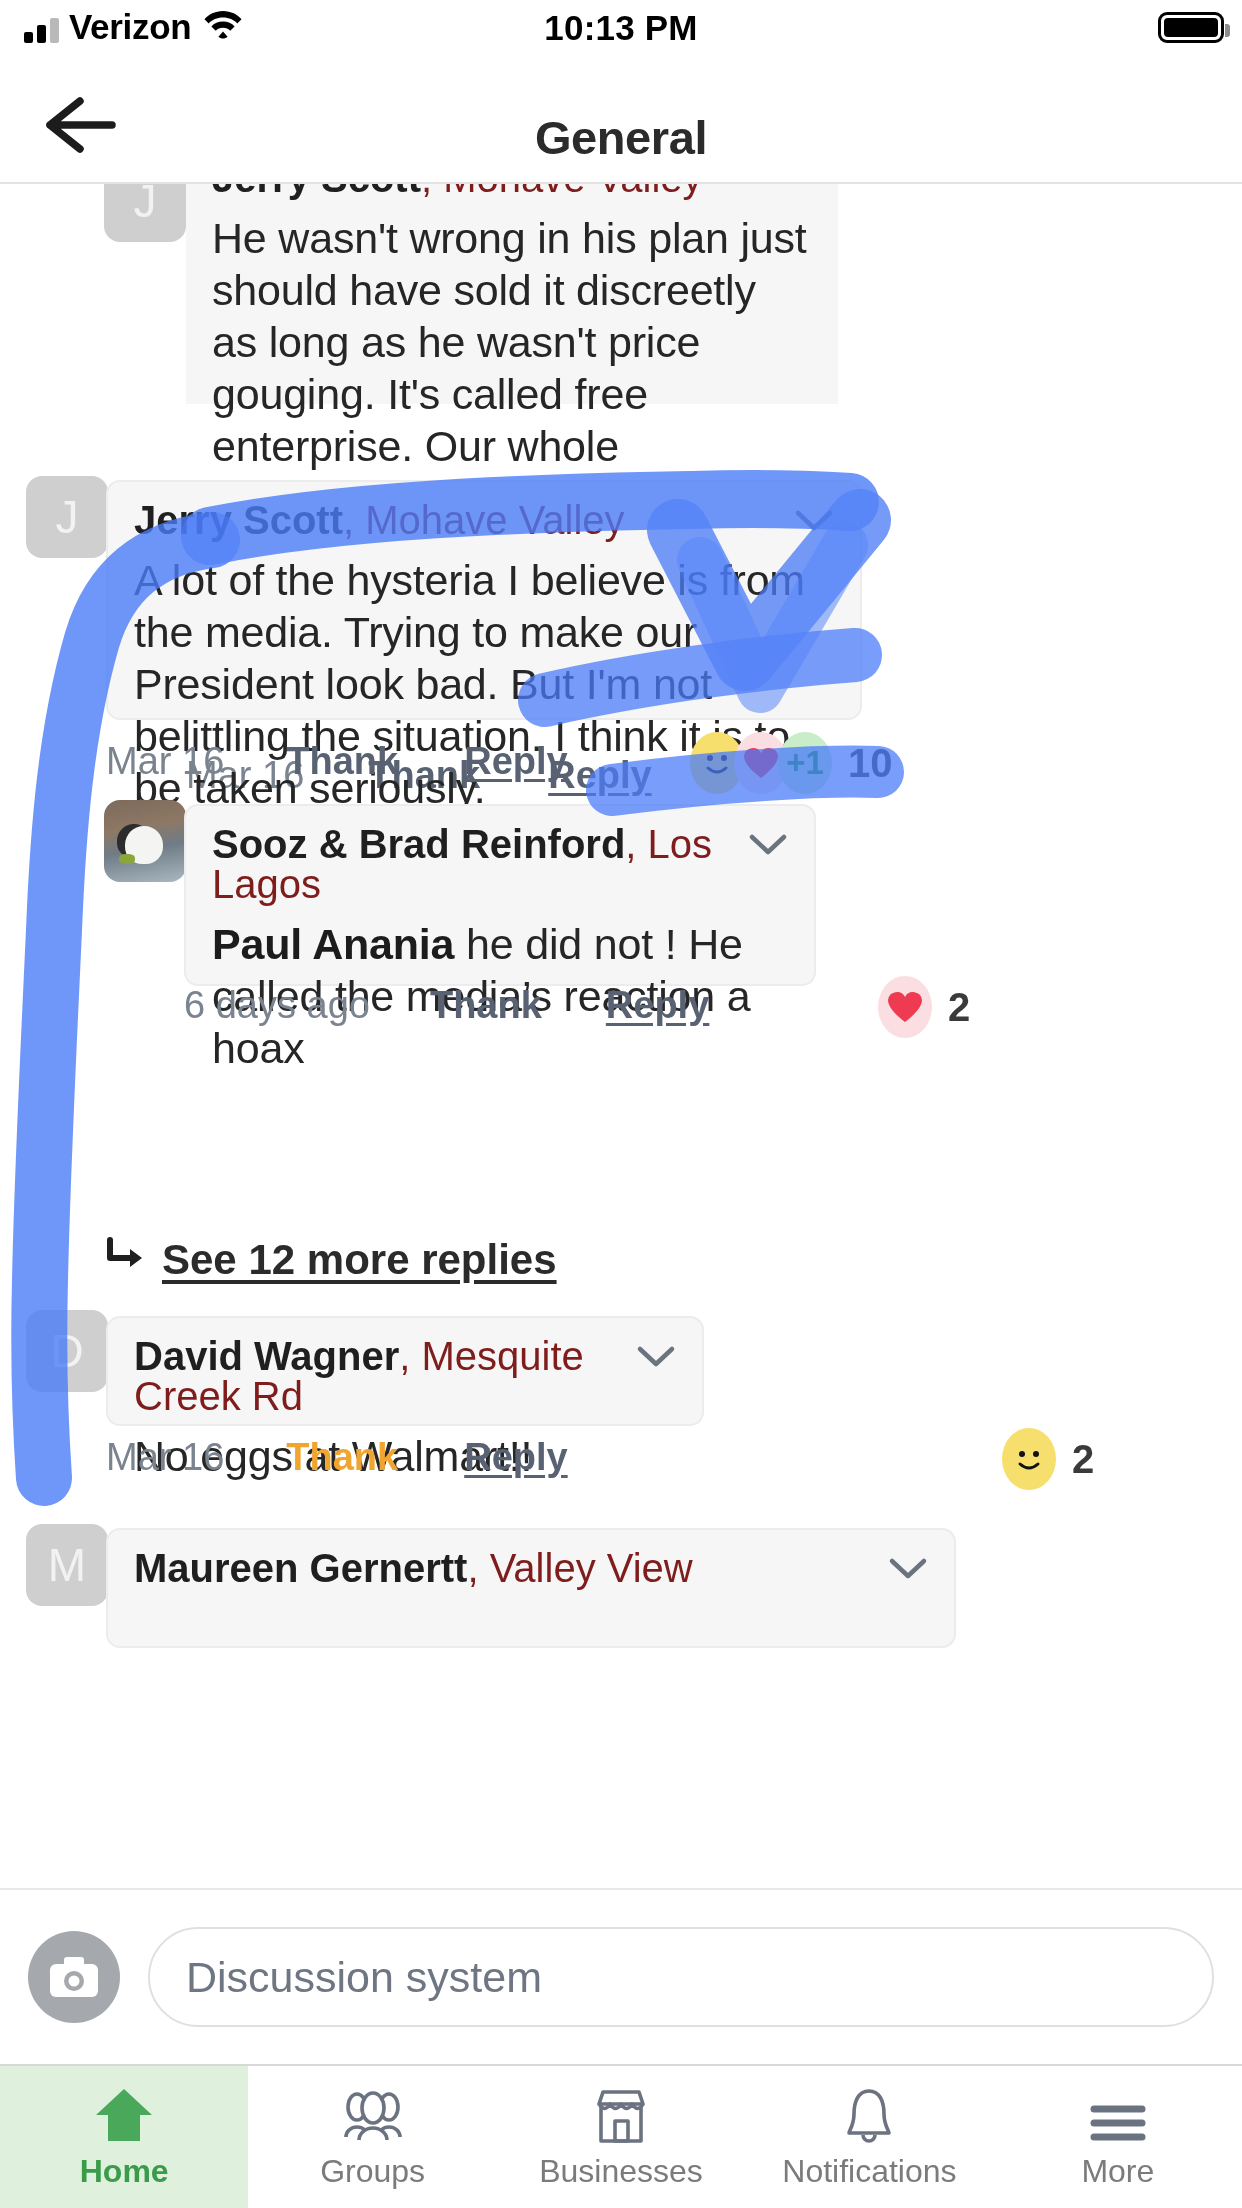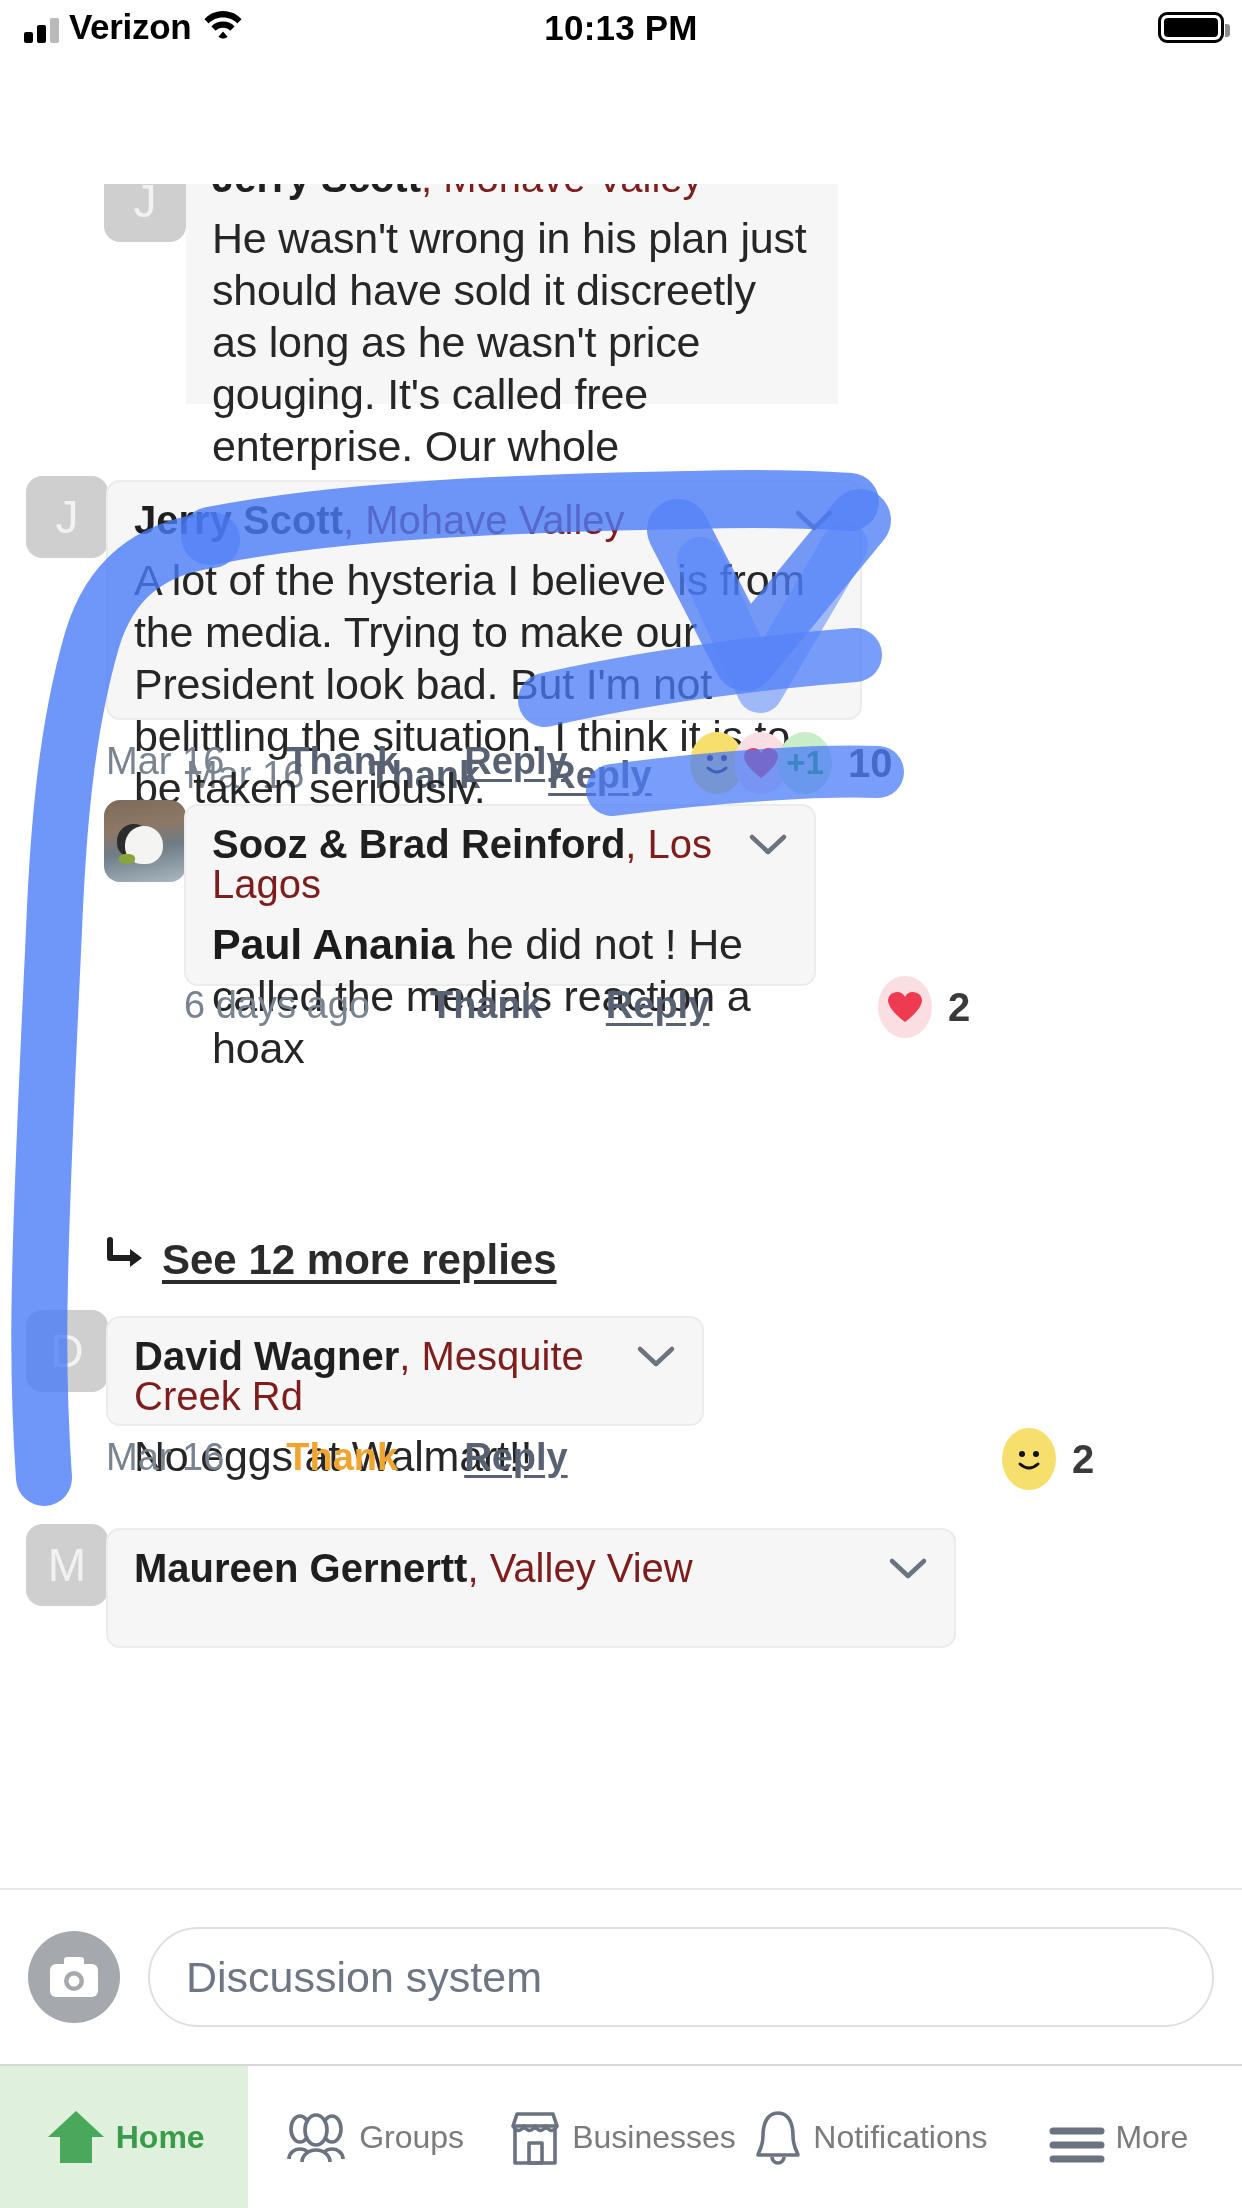--- a/index.html
+++ b/index.html
@@ -140,21 +140,21 @@
     border-radius:50px; display:flex; align-items:center; padding:0 36px;
   }
   .cbox span{ font-size:43px; color:#6f7683; }
 
   
   .tabbar{
     position:absolute; left:0; bottom:0; width:1242px; height:144px;
     background:#fff; border-top:2px solid #d8d8d8; display:flex; z-index:35;
   }
   .tab{
-    flex:1; display:flex; flex-direction:row; align-items:center; justify-content:center;
+    flex:1; display:flex; flex-direction:column; align-items:center; justify-content:center;
     gap:8px; cursor:pointer; position:relative;
   }
   .tab .tlabel{ font-size:32px; color:#7b7b7b; font-weight:400; }
   .tab.active{ background:#dff0dd; }
   .tab.active .tlabel{ color:#3a9b4a; font-weight:600; }
   .ticon{ height:60px; display:flex; align-items:flex-end; }
 
   
   .ink{ position:absolute; left:0; top:0; width:1242px; height:2208px; pointer-events:none; z-index:25; }
 </style>
@@ -180,20 +180,28 @@
       </span>
     </div>
     <div class="sb-time">10:13 PM</div>
     <div class="sb-right">
       <span class="batt">
           <b></b>
         </span>
     </div>
   </div>
 
+  <div class="navbar">
+    <div class="nav-back">
+      <svg width="74" height="60" viewBox="0 0 74 60">
+        <path d="M8 30 L38 6 M8 30 L38 54 M8 30 H70" stroke="#1c1c1c" stroke-width="7.5" fill="none" stroke-linecap="round" stroke-linejoin="round"></path>
+      </svg>
+    </div>
+    <div class="nav-title">General</div>
+  </div>
 
   <div class="feed">
 
     <div>
       <div class="avatar" style="left:104px; top:-24px;">J</div>
       <div class="bubble flat" style="left:186px; top:-60px; width:652px; height:280px; background:#f6f6f6; border:none;">
         <div class="meta" style="margin-top:16px;">
           <span class="name">Jerry Scott</span><span class="hood">, Mohave Valley</span>
         </div>
         <div class="body">He wasn't wrong in his plan just should have sold it discreetly as long as he wasn't price gouging. It's called free enterprise. Our whole economic system is built on that</div>

